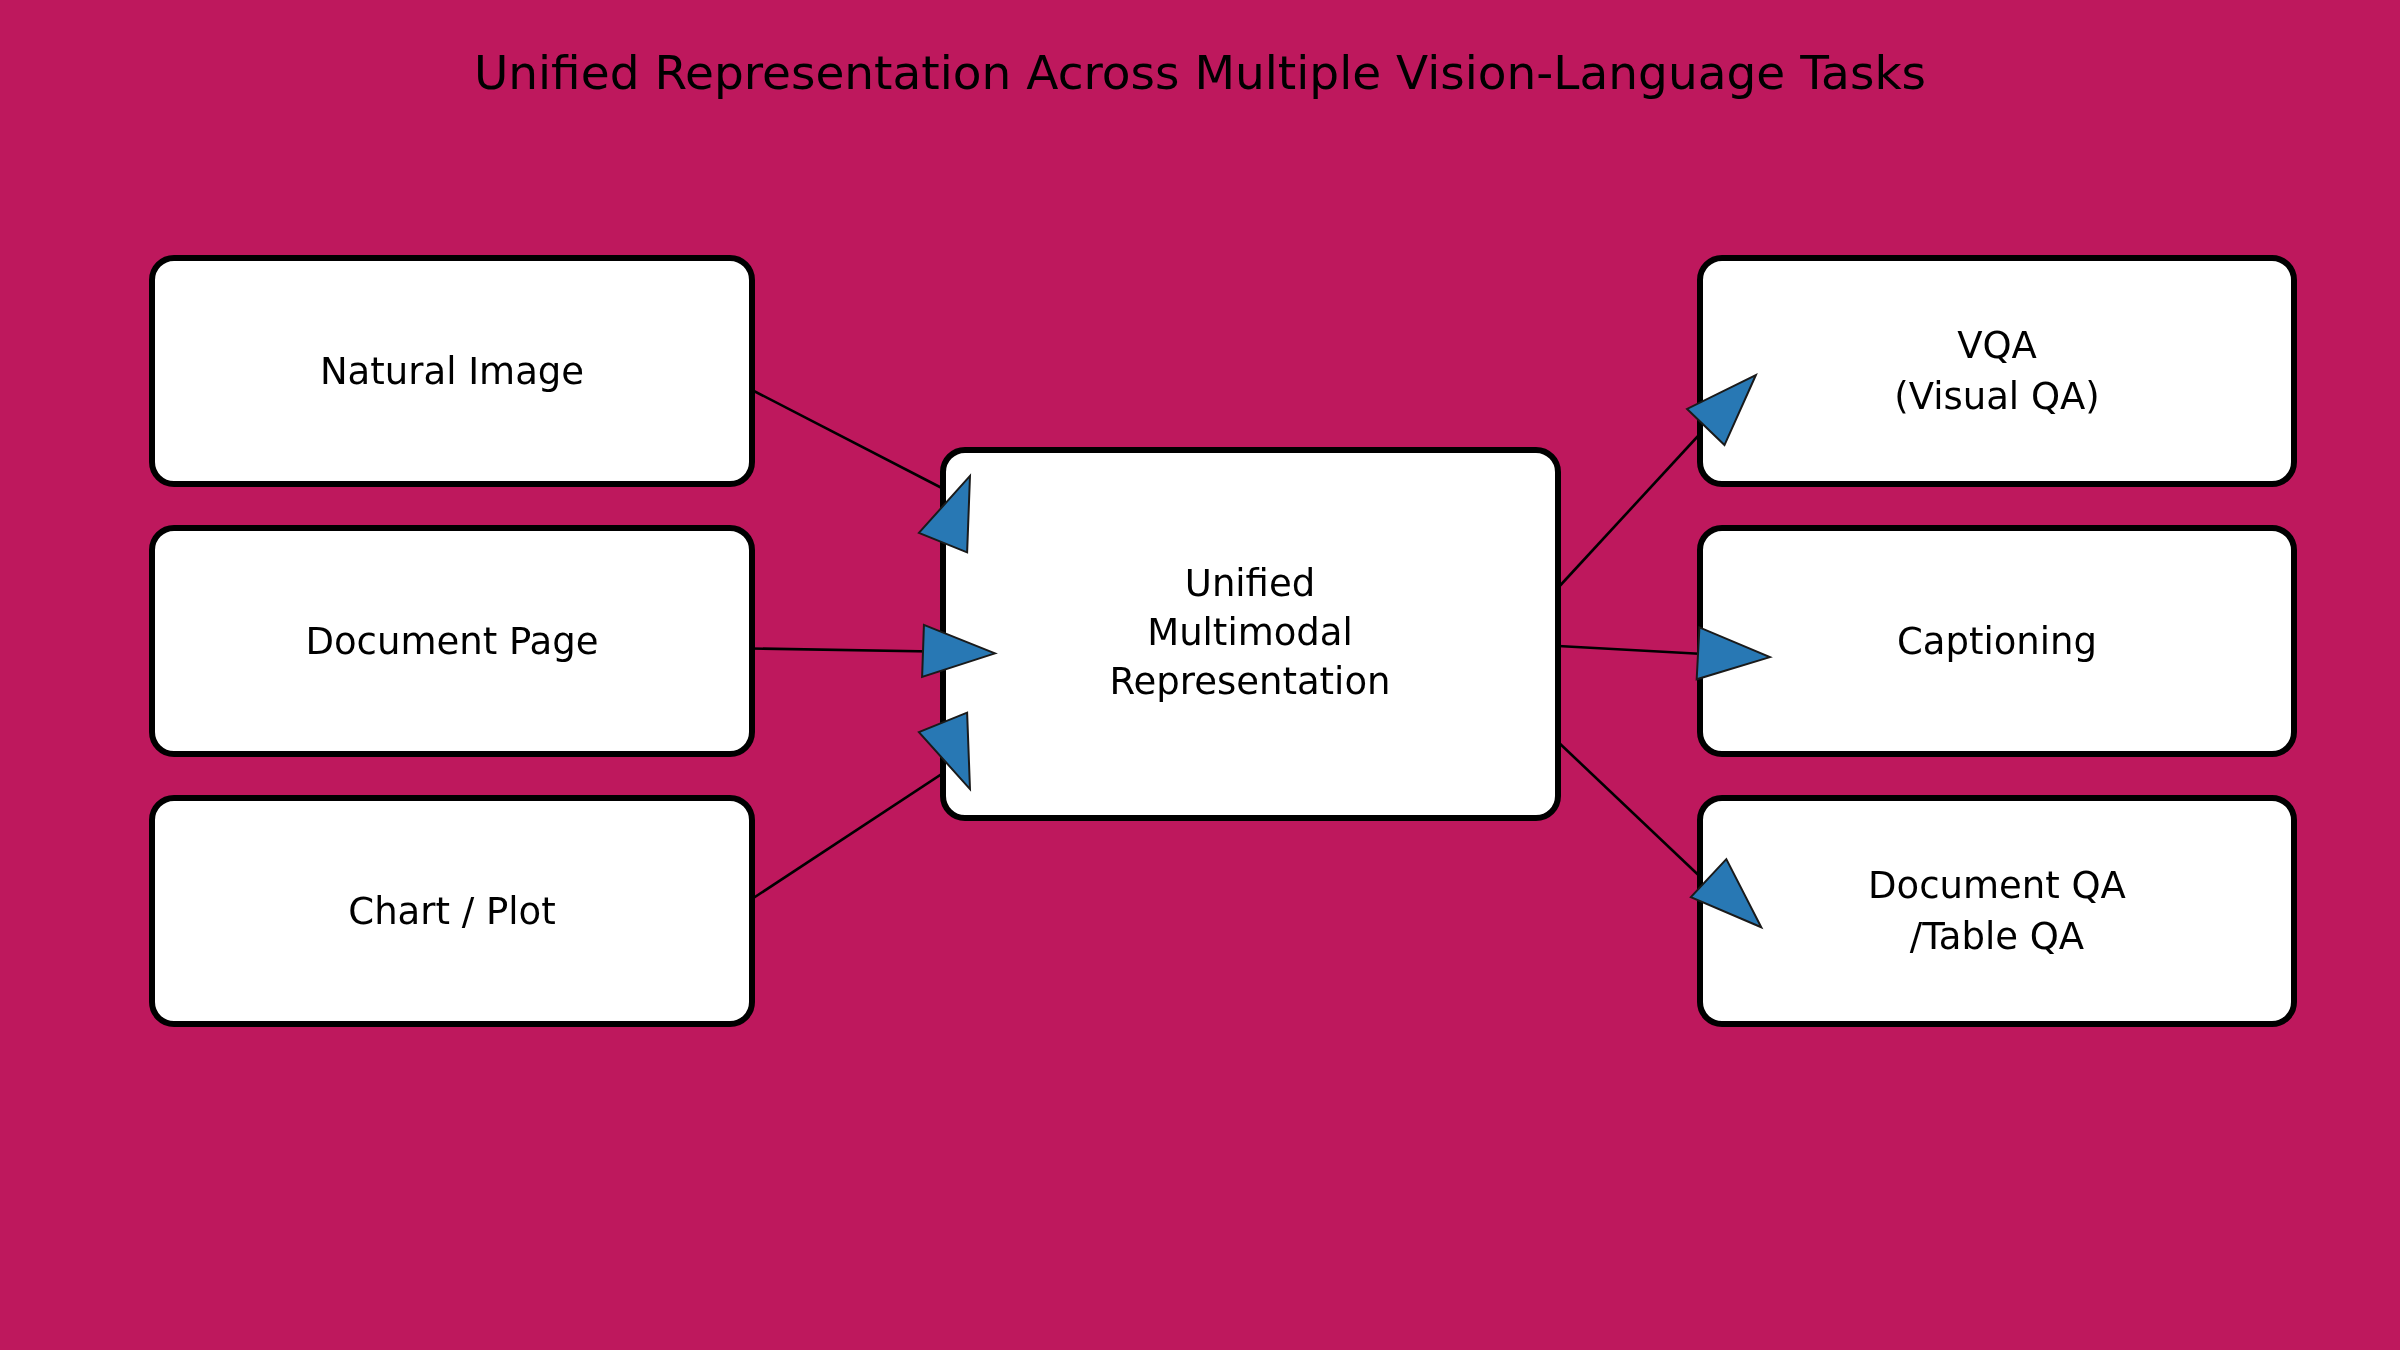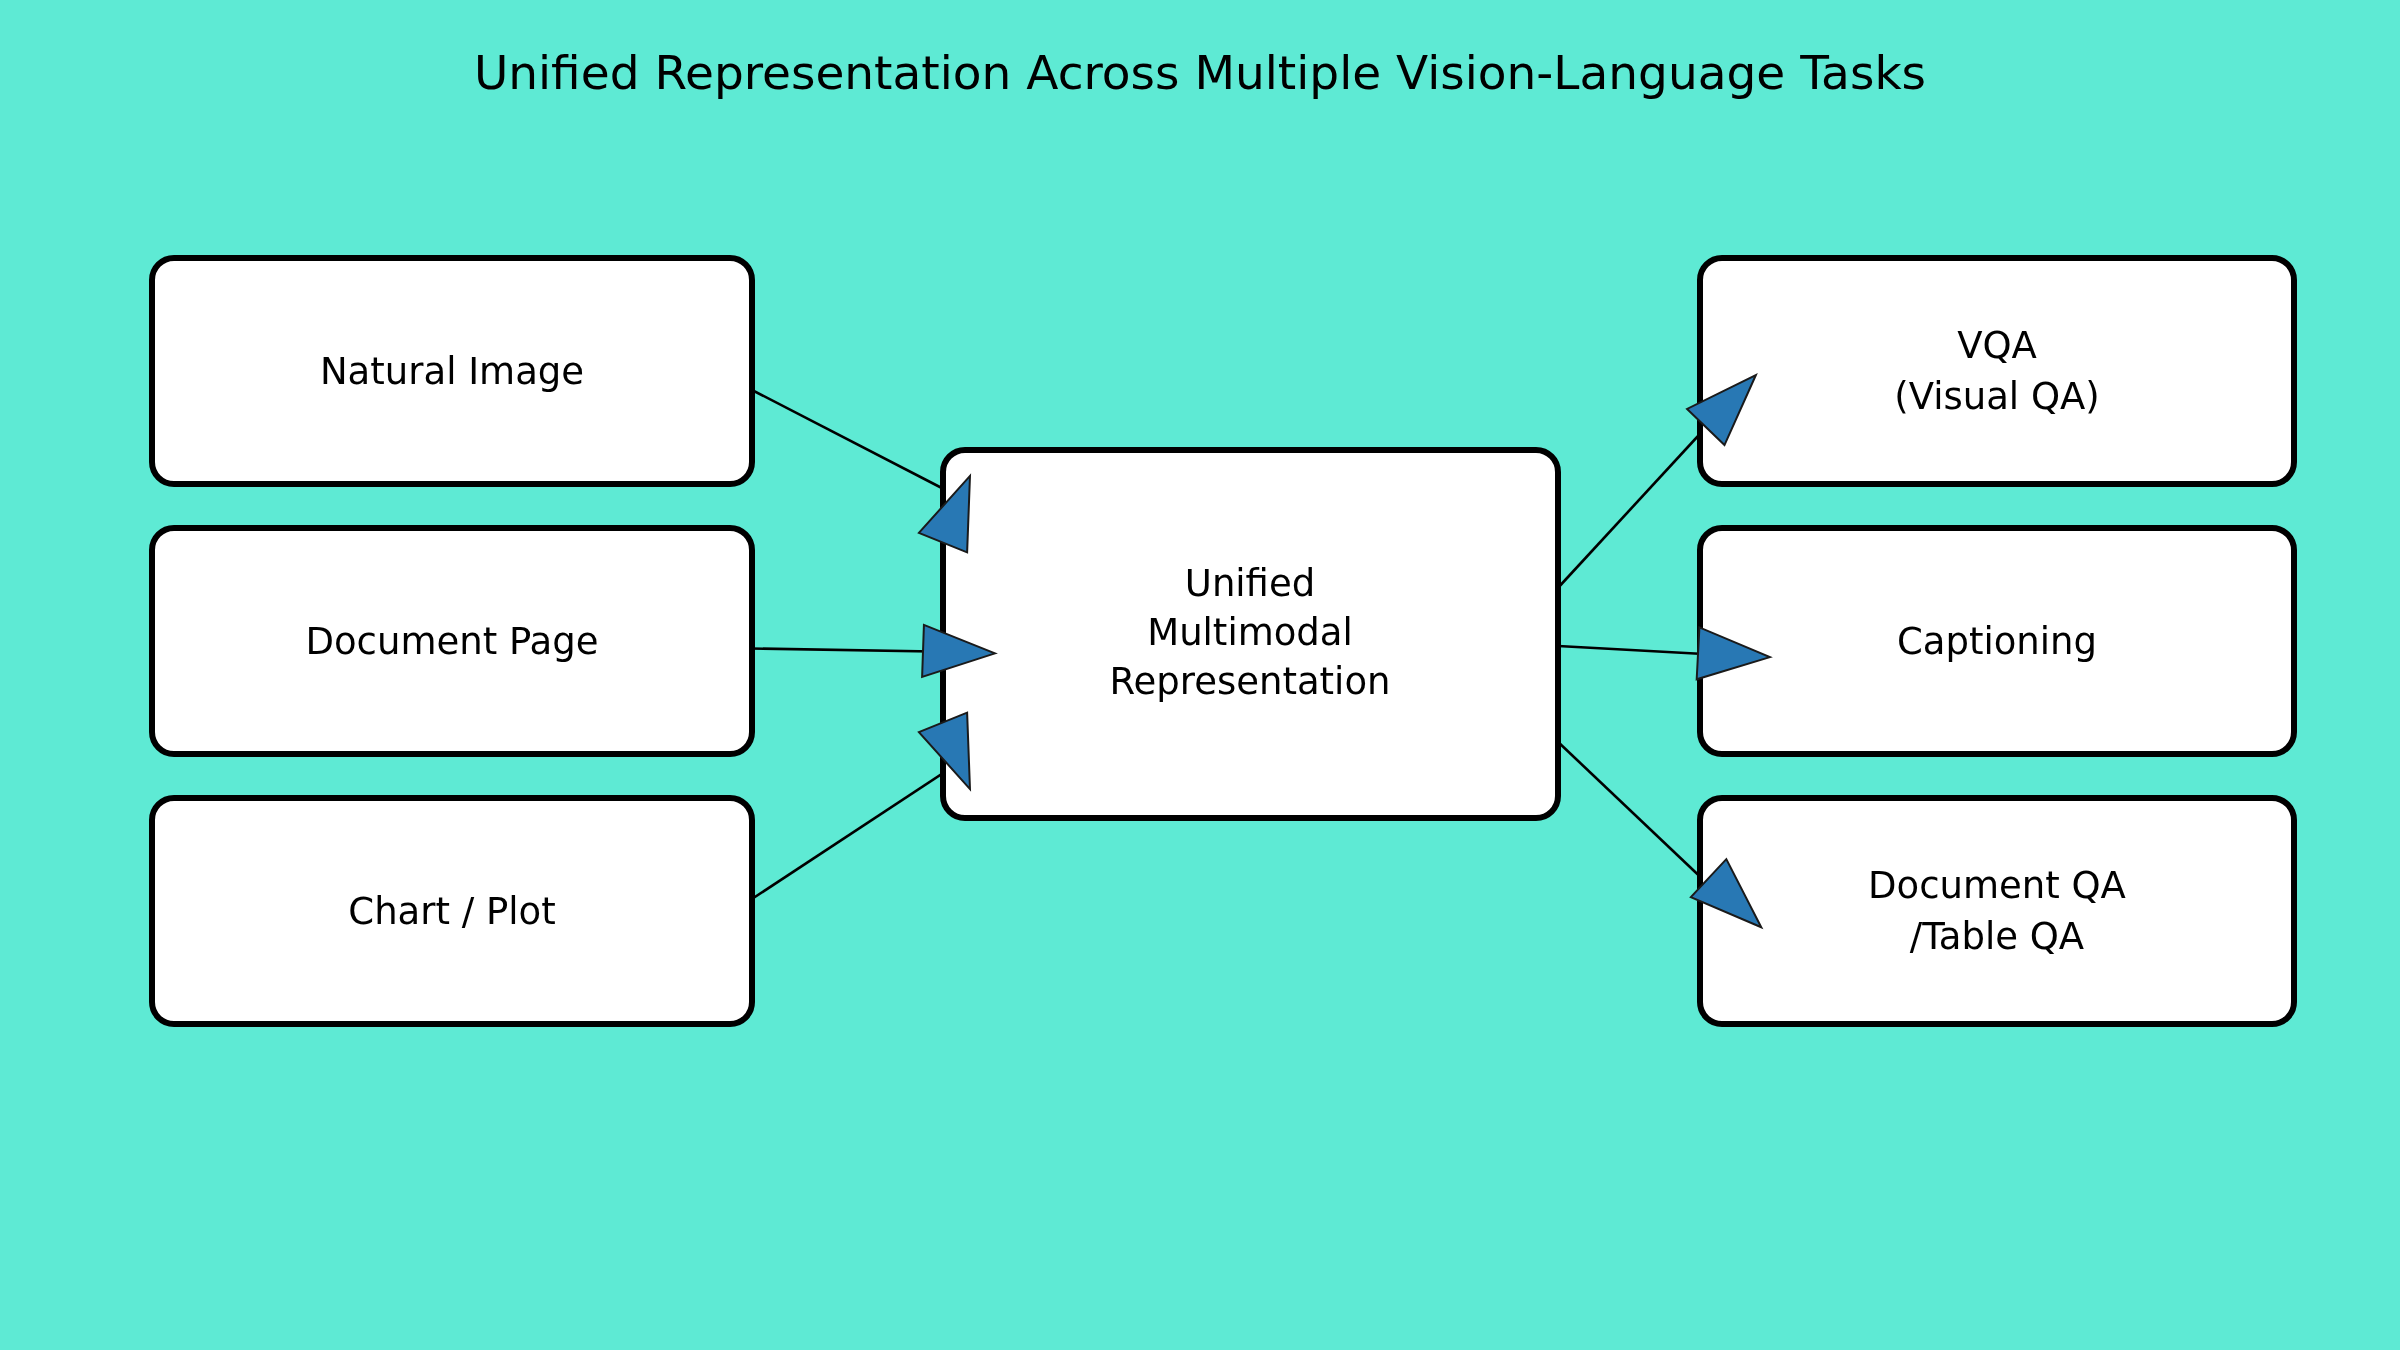--- a/index.html
+++ b/index.html
@@ -10,21 +10,21 @@
   body {
     width: 2400px;
     height: 1350px;
     overflow: hidden;
     font-family: "DejaVu Sans", sans-serif;
   }
   #diagram-root {
     position: relative;
     width: 2400px;
     height: 1350px;
-    background: #5eead4;
+    background: #be185d;
   }
   svg.canvas {
     position: absolute;
     top: 0;
     left: 0;
     width: 2400px;
     height: 1350px;
     display: block;
   }
   .diagram-title {

